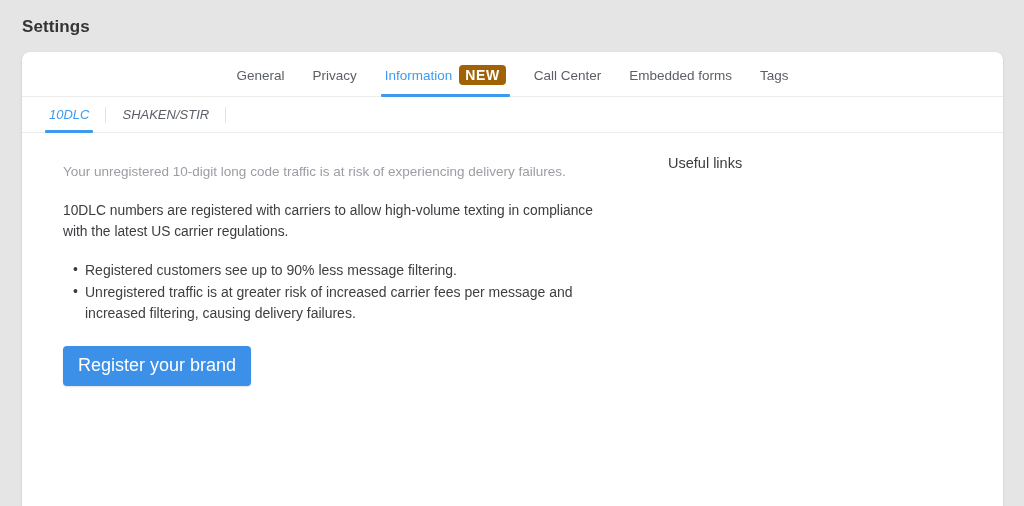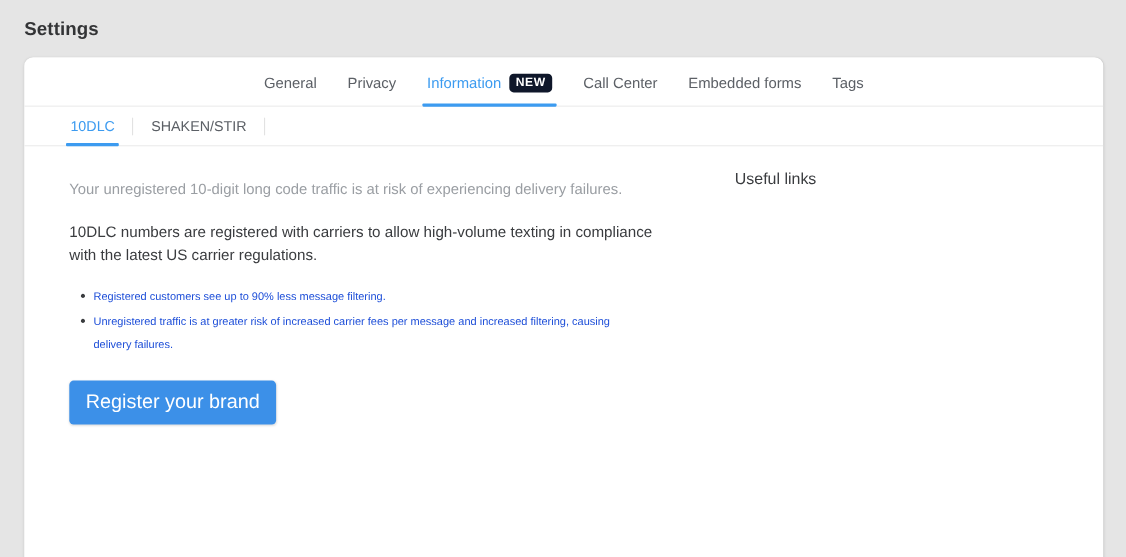--- a/index.html
+++ b/index.html
@@ -67,38 +67,39 @@
     left: 10px;
     right: 10px;
     bottom: -1px;
     height: 3px;
     background: #3c9bf0;
     border-radius: 1px;
   }
   .new-badge {
     display: inline-block;
     margin-left: 7px;
-    background: #0f172a;
+    background: #a16207;
     color: #ffffff;
-    font-size: 11px;
+    font-size: 14px;
     font-weight: bold;
     letter-spacing: 0.6px;
     padding: 3px 6px 3px 6px;
     border-radius: 4px;
     line-height: 1;
   }
 
   
   #secondary-tabs {
     position: relative;
     height: 35px;
     border-bottom: 1px solid #ececec;
     display: flex;
     align-items: center;
-    padding-left: 20px;
+    padding-left: 5px;
+    font-style: italic;
   }
   .stab {
     position: relative;
     display: flex;
     align-items: center;
     height: 35px;
     padding: 0 16px;
     font-size: 13px;
     color: #5c6066;
     cursor: pointer;
@@ -154,23 +155,23 @@
     color: #3a3c3f;
     max-width: 535px;
   }
   #benefits-list {
     margin: 18px 0 0 0;
     padding: 0 0 0 22px;
     list-style: none;
   }
   #benefits-list li {
     position: relative;
-    font-size: 10px;
+    font-size: 14px;
     line-height: 21px;
-    color: #1d4ed8;
+    color: #404040;
     max-width: 500px;
     margin-bottom: 1px;
   }
   #benefits-list li::before {
     content: "\2022";
     position: absolute;
     left: -12px;
     top: -1px;
     color: #3a3c3f;
     font-size: 14px;

